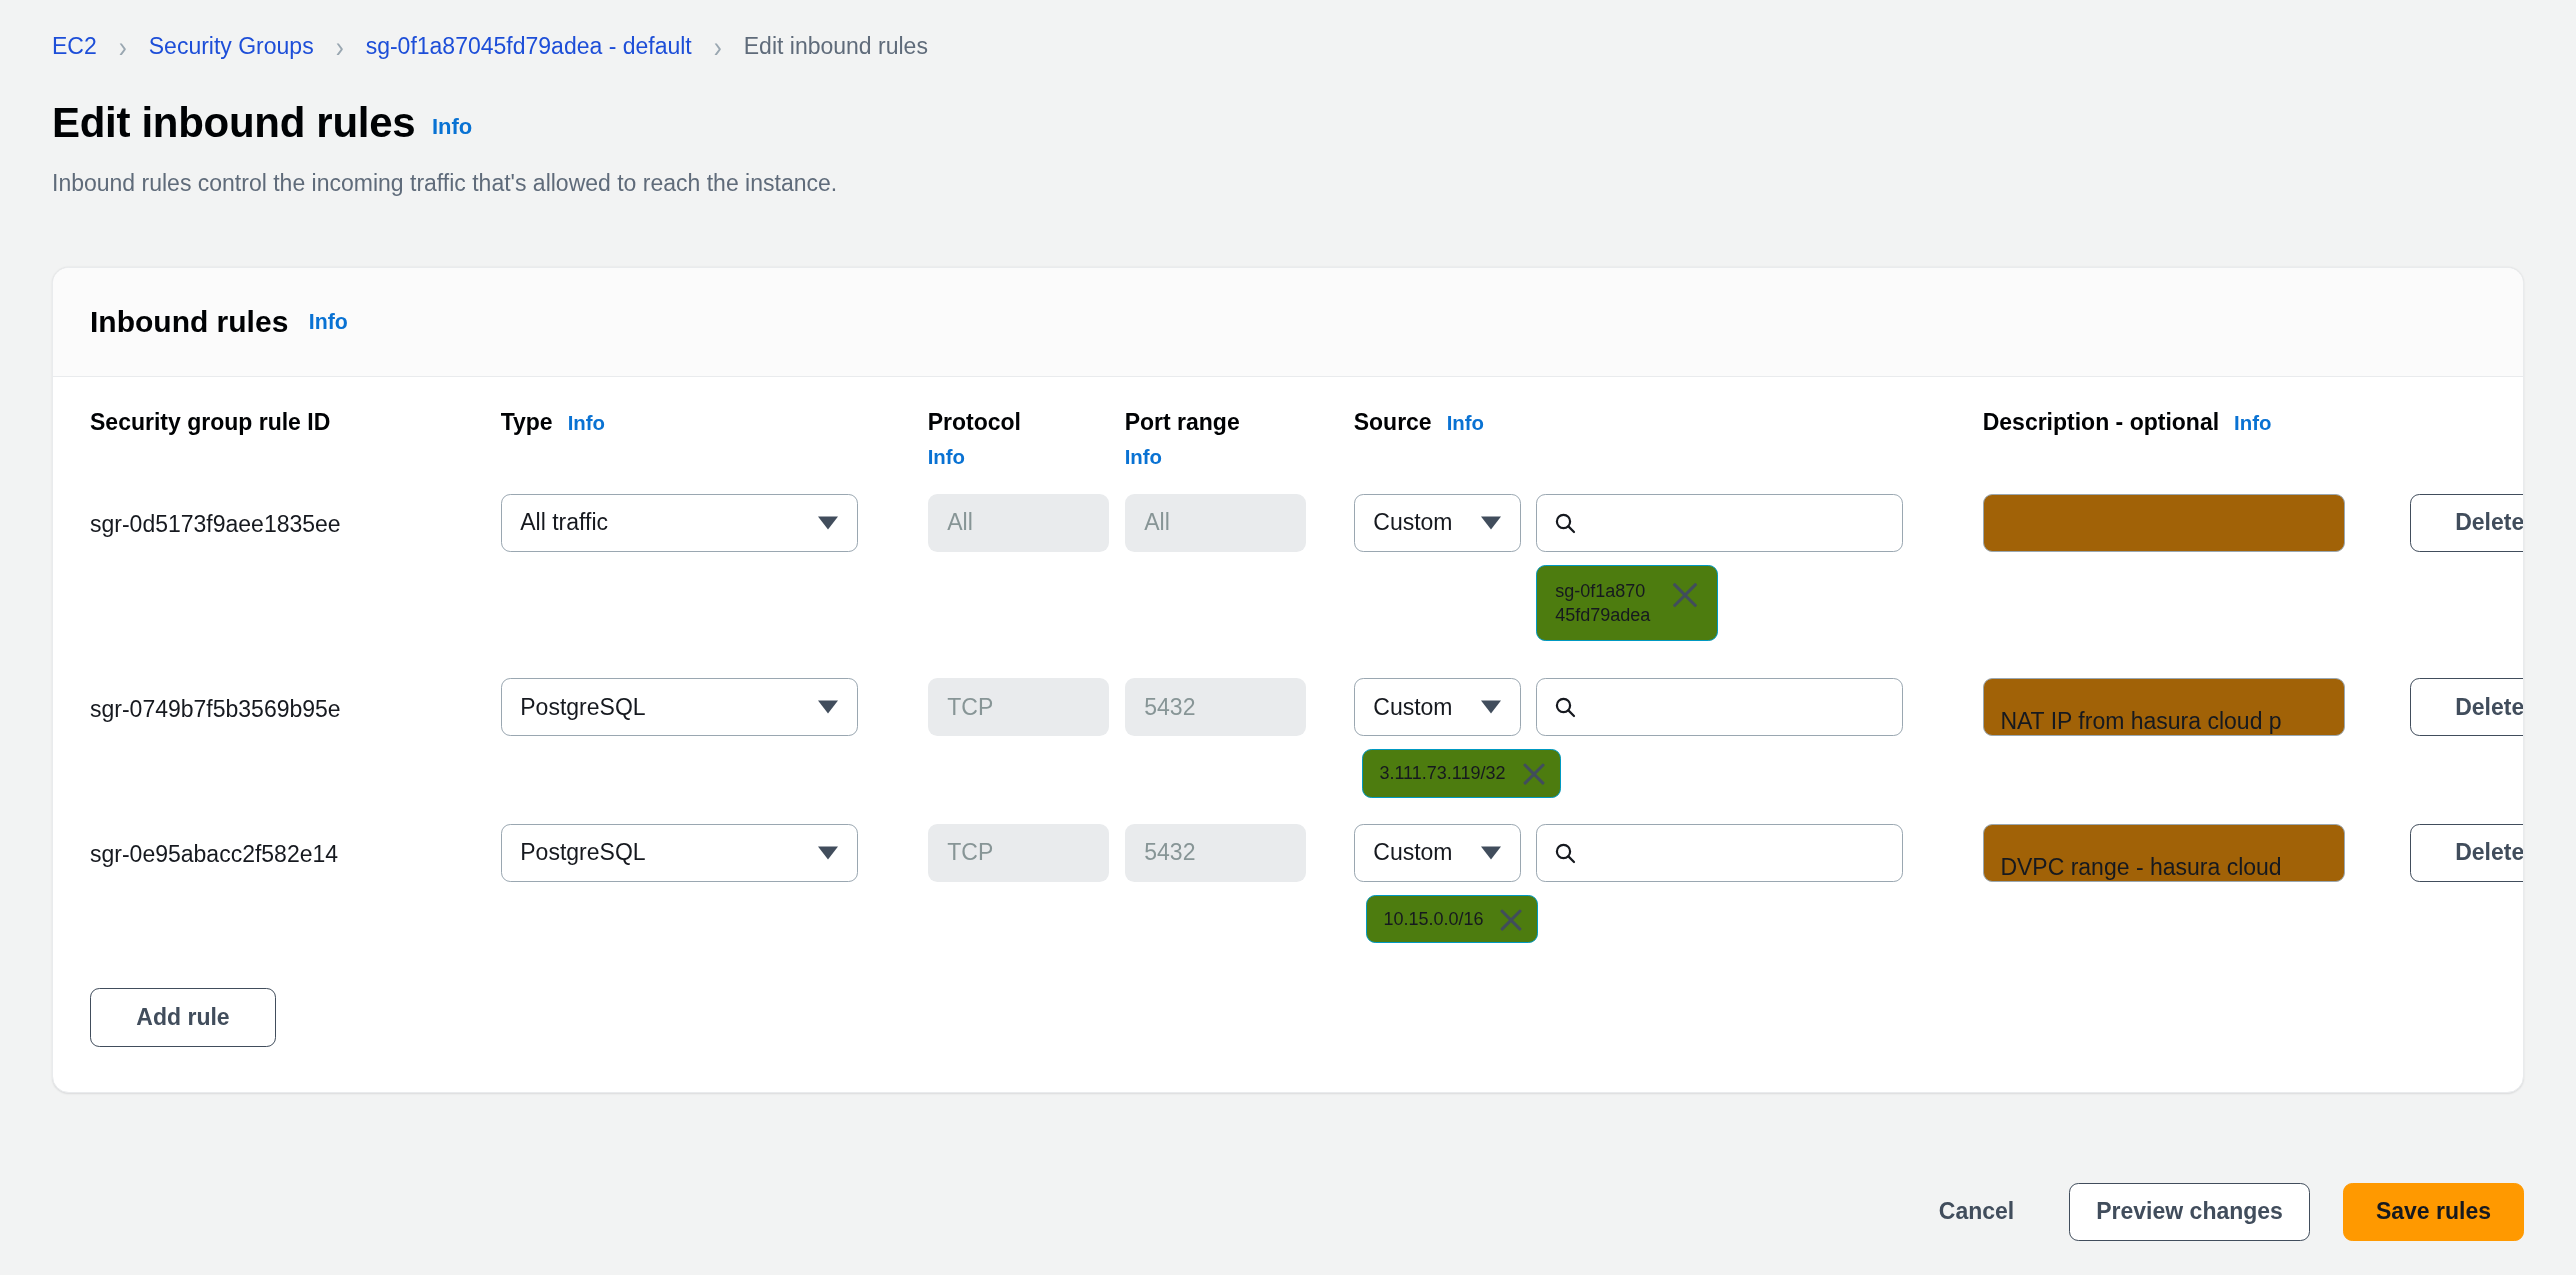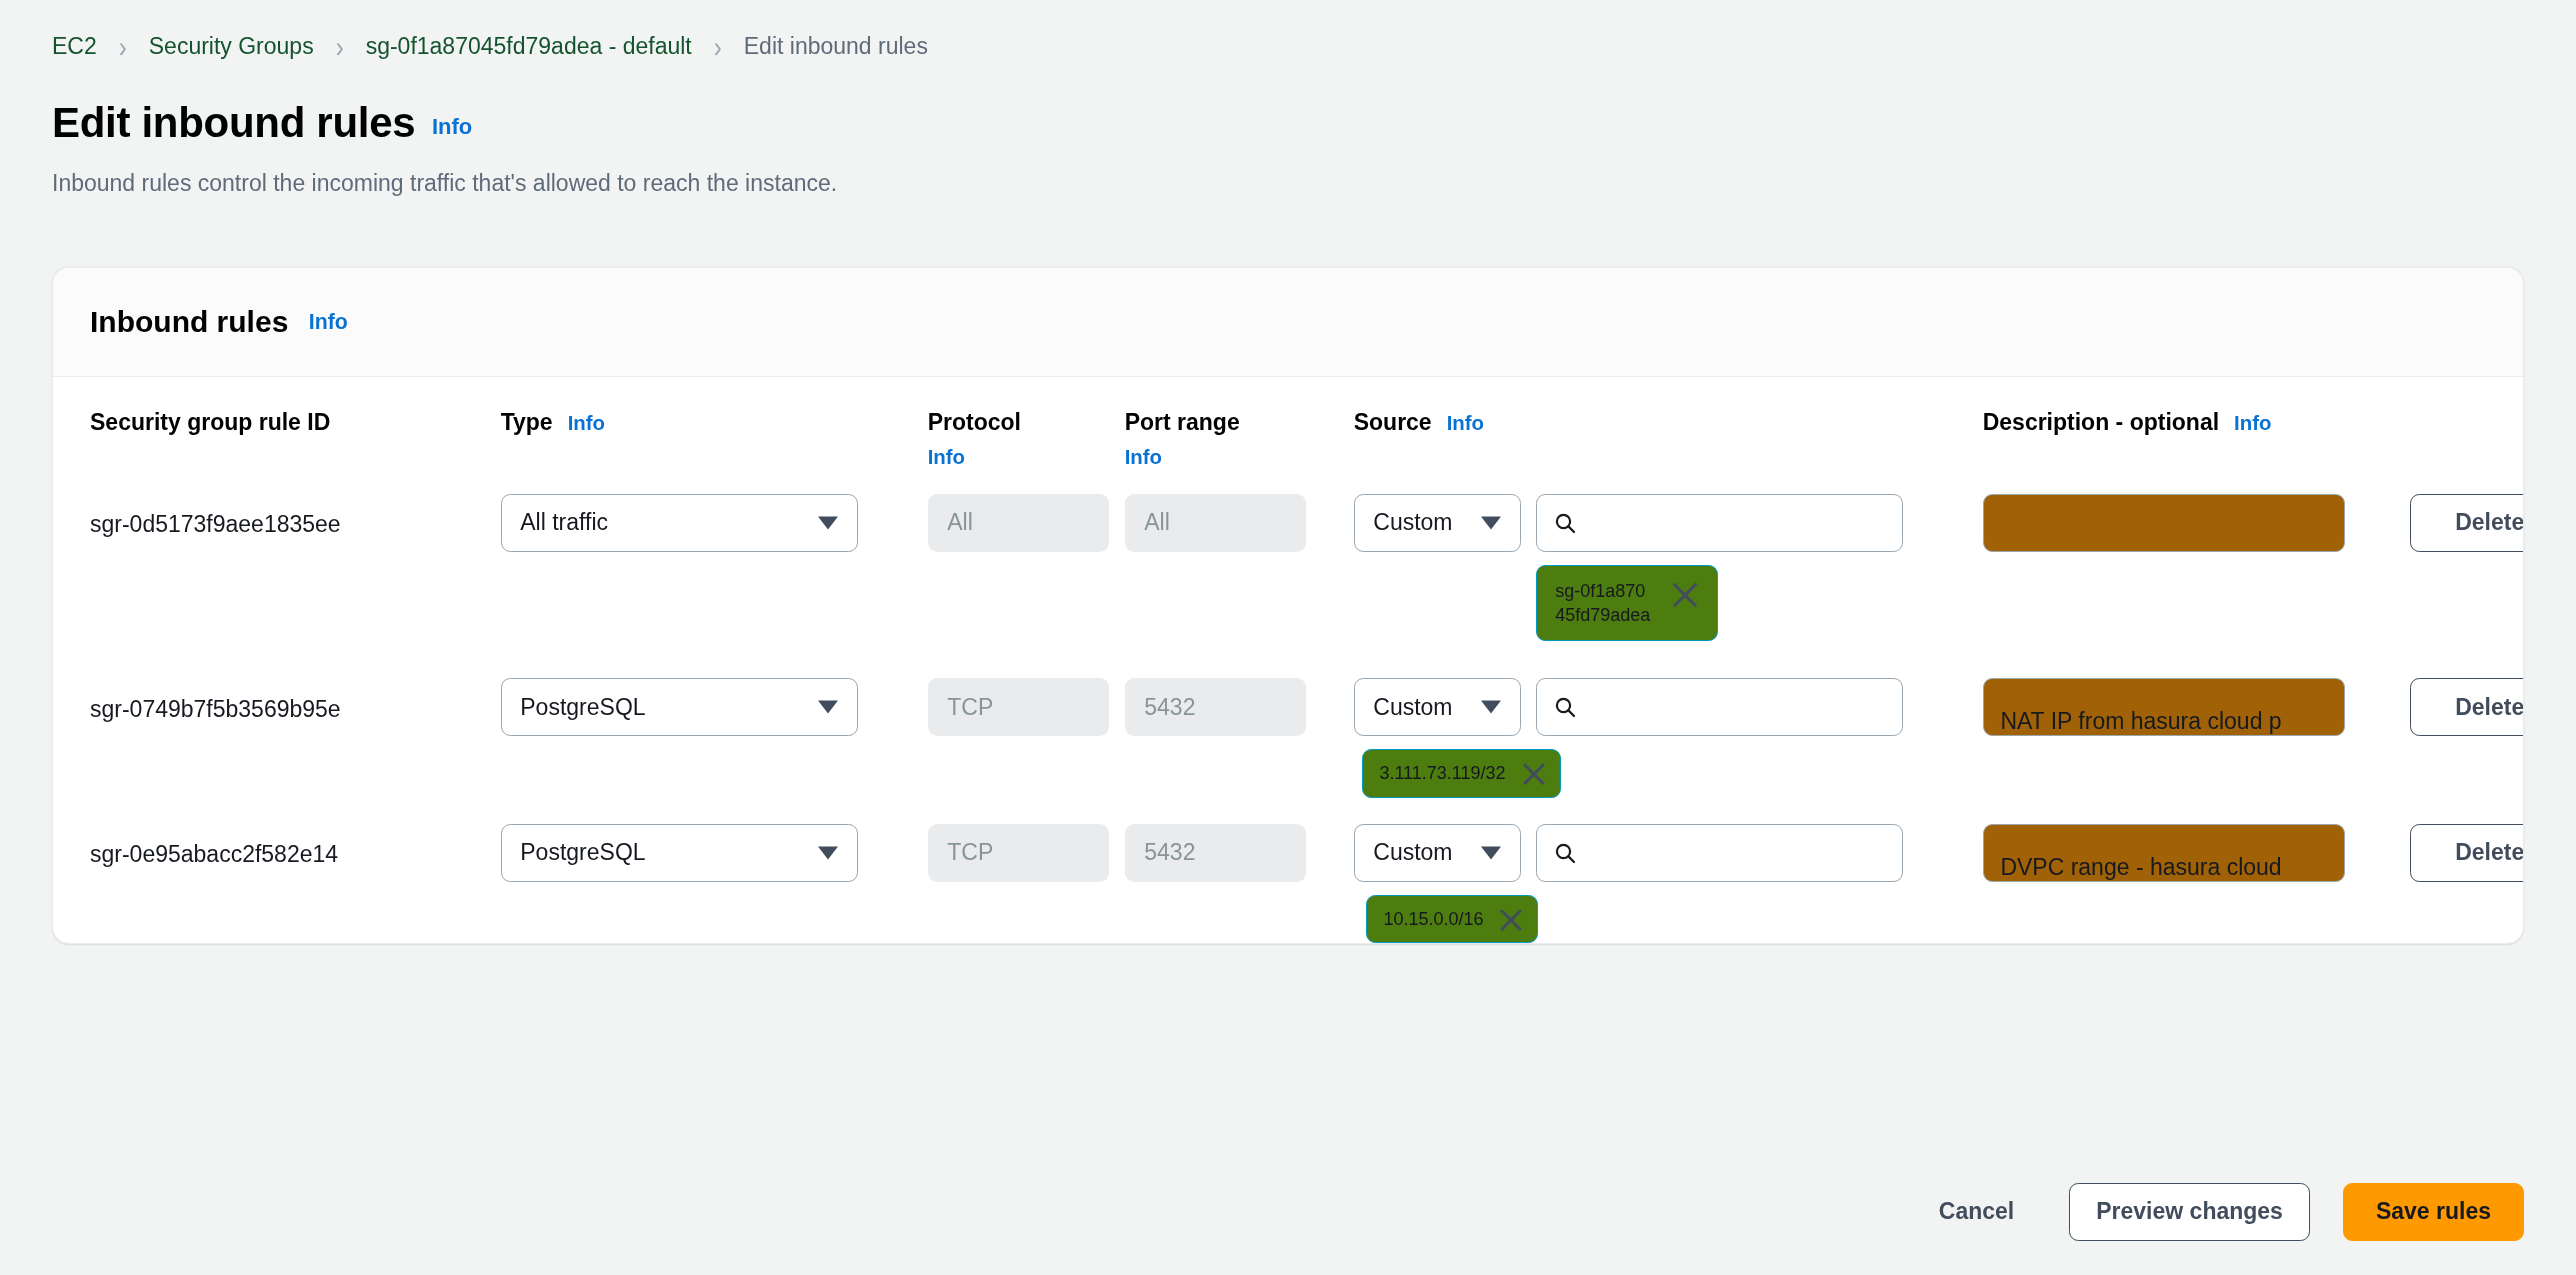--- a/index.html
+++ b/index.html
@@ -22,21 +22,21 @@
 
   
   .breadcrumb {
     display: flex;
     align-items: center;
     gap: 0;
     padding: 33px 0 0 52px;
     font-size: 23px;
   }
   .crumb-link {
-    color: #14532d;
+    color: #1d4ed8;
     text-decoration: none;
     cursor: pointer;
     white-space: nowrap;
     text-align: right;
   }
   .crumb-current {
     color: #5f6b7a;
     white-space: nowrap;
   }
   .crumb-sep {
@@ -564,20 +564,23 @@
           </div>
         </div>
 
         <div class="c-del">
           <div class="btn btn-normal btn-delete">Delete</div>
         </div>
       </div>
 
     </div>
 
+    <div class="addrule-wrap">
+      <div class="btn btn-normal btn-addrule">Add rule</div>
+    </div>
 
   </section>
 
   <div class="footer">
     <div class="btn btn-link">Cancel</div>
     <div class="btn btn-normal">Preview changes</div>
     <div class="btn btn-primary">Save rules</div>
   </div>
 
 </div>

